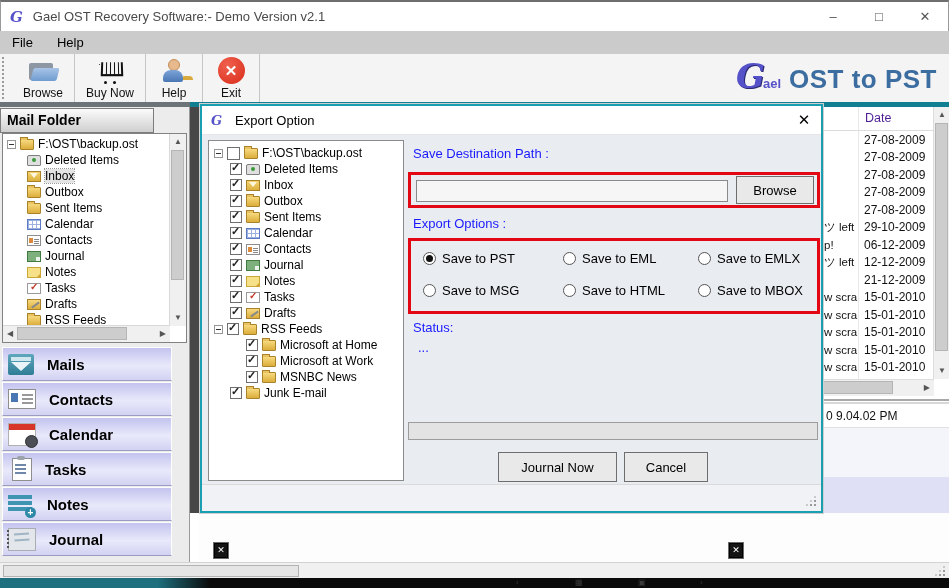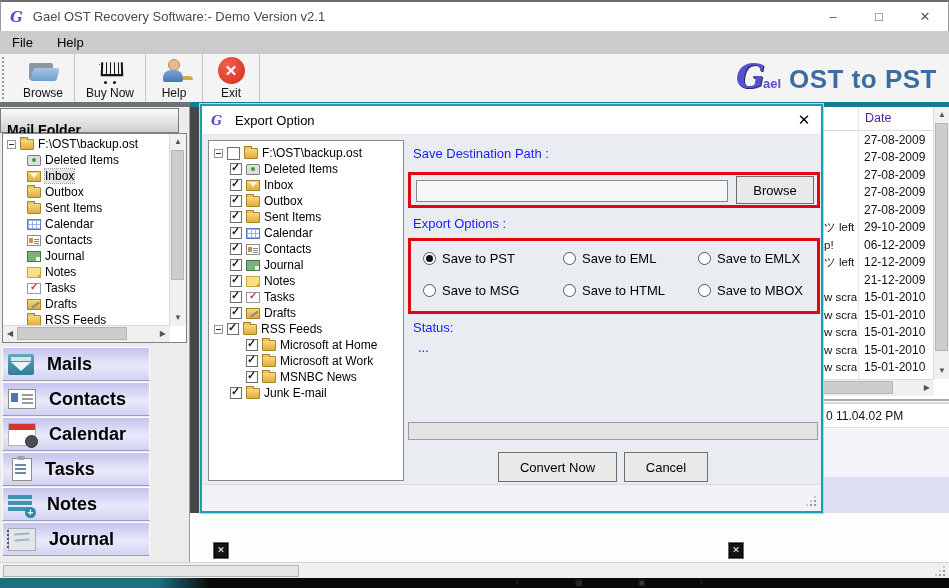--- a/index.html
+++ b/index.html
@@ -61,23 +61,23 @@
   .brand-g{font-size:34px;line-height:30px;text-shadow:1px 1px 0 #2a2870;}
   .brand-ael{font-size:13px;color:#5551c8;font-weight:bold;margin-left:-2px;}
   .brand-prod{font-size:26px;font-weight:bold;color:#3c6da0;margin-left:8px;letter-spacing:0.5px;}
 
   
   .accent-left{left:0;top:102px;width:190px;height:5px;background:#6d7478;}
   .accent-right{left:190px;top:102px;width:759px;height:5px;background:#0f7f91;}
 
   
   .sidebar{left:0;top:107px;width:190px;height:455px;background:#ececec;border-right:1px solid #9a9a9a;box-sizing:border-box;}
-  .mf-header{position:absolute;left:0;top:1px;width:179px;height:25px;box-sizing:border-box;
+  .mf-header{position:absolute;left:0;top:1px;width:154px;height:25px;box-sizing:border-box;
      background:linear-gradient(#fbfbfb,#cfcfcf);border:1px solid #7c7c7c;
-     font-weight:bold;font-size:14px;color:#000;padding:13px 0 0 6px;}
+     font-weight:bold;font-size:14px;color:#000;padding:3px 0 0 6px;}
   .tree-panel{position:absolute;left:2px;top:26px;width:185px;height:210px;background:#fff;
      border:1px solid #828282;box-sizing:border-box;overflow:hidden;}
   .tree-rows{position:absolute;left:0;top:2px;right:17px;bottom:16px;overflow:hidden;}
   .trow{display:flex;align-items:center;height:16px;font-size:12px;color:#000;white-space:nowrap;}
   .indent1{padding-left:4px;}  .indent2{padding-left:24px;}
   .sel{background:#e4e4e4;outline:1px dotted #9a9a9a;}
   .exp{width:9px;height:9px;box-sizing:border-box;border:1px solid #969696;background:#fff;
        flex:none;margin-right:4px;position:relative;}
   .exp::before{content:"";position:absolute;left:1px;top:3px;width:5px;height:1px;background:#333;}
 
@@ -107,24 +107,24 @@
   .i-drafts{background:linear-gradient(#f7d97e,#dcae3c);border:1px solid #a9822a;}
   .i-drafts::after{content:"";position:absolute;left:3px;top:4px;width:9px;height:2px;background:#8a8a8a;
      transform:rotate(-35deg);}
 
   .vsb{position:absolute;right:0;top:0;width:16px;bottom:16px;background:#f0f0f0;border-left:1px solid #d9d9d9;}
   .hsb{position:absolute;left:0;bottom:0;right:16px;height:16px;background:#f0f0f0;border-top:1px solid #d9d9d9;}
   .sb-arrow{position:absolute;color:#555;font-size:8px;line-height:8px;}
   .sb-thumb{position:absolute;background:#cdcdcd;border:1px solid #b5b5b5;box-sizing:border-box;}
 
   
-  .nav-btn{position:absolute;left:2px;width:148px;height:34px;
+  .nav-btn{position:absolute;left:2px;width:170px;height:34px;
      background:linear-gradient(#c3c3ef,#e9e9fb 55%,#d2d2f2);
      border:1px solid #fdfdfd;border-bottom:1px solid #9b9bc4;box-sizing:border-box;
-     display:flex;align-items:center;font-weight:bold;font-size:18px;color:#000;}
+     display:flex;align-items:center;font-weight:bold;font-size:15px;color:#000;}
   .nav-ico{width:26px;height:21px;margin:0 13px 0 5px;flex:none;position:relative;}
   .n-mails{background:linear-gradient(#5fa7bc,#2f7d96);border-radius:2px;}
   .n-mails::before{content:"";position:absolute;left:3px;top:8px;border-left:10px solid transparent;
      border-right:10px solid transparent;border-top:9px solid #e8f4f8;}
   .n-mails::after{content:"";position:absolute;left:3px;top:3px;width:20px;height:4px;background:#cfe7ef;}
   .n-contacts{background:#fff;border:1px solid #8e8e8e;height:18px;}
   .n-contacts::before{content:"";position:absolute;left:2px;top:3px;width:7px;height:9px;background:#4a77b4;}
   .n-contacts::after{content:"";position:absolute;right:2px;top:4px;width:11px;height:2px;background:#999;
      box-shadow:0 4px 0 #999,0 8px 0 #999;}
   .n-cal{background:#fff;border:1px solid #b0b0b0;}
@@ -325,21 +325,21 @@
     <div class="ml-vsb">
       <span class="sb-arrow" style="left:4px;top:4px;">▲</span>
       <div class="sb-thumb" style="left:1px;top:16px;width:13px;height:228px;"></div>
       <span class="sb-arrow" style="left:4px;bottom:4px;">▼</span>
     </div>
     <div class="ml-hsb">
       <div class="sb-thumb" style="left:0;top:1px;width:70px;height:13px;"></div>
       <span class="sb-arrow" style="right:4px;top:4px;">▶</span>
     </div>
     <div class="ml-divider"></div>
-    <div class="ml-read">0 11.04.02 PM</div>
+    <div class="ml-read">0 9.04.02 PM</div>
     <div class="ml-pane"></div>
     <div class="ml-lav"></div>
     <span class="chev" style="left:107px;top:412px;">∧</span>
     <span class="chev" style="left:107px;top:430px;">∨</span>
   </div>
 
   <div class="abs sidebar">
     <div class="mf-header">Mail Folder</div>
 
     <div class="tree-panel">
@@ -554,21 +554,21 @@
     </div>
     <div class="radio" style="left:496px;top:177px;">
       <span class="rdot"></span>
         <span>Save to MBOX</span>
     </div>
 
     <span class="dlg-label" style="left:211px;top:214px;">Status:</span>
     <span class="dlg-label" style="left:216px;top:234px;">...</span>
 
     <div class="progress"></div>
-    <div class="btn" style="left:296px;top:346px;width:119px;height:30px;">Convert Now</div>
+    <div class="btn" style="left:296px;top:346px;width:119px;height:30px;">Journal Now</div>
     <div class="btn" style="left:422px;top:346px;width:84px;height:30px;">Cancel</div>
 
     <div class="dlg-strip">
       <span class="grip"></span>
     </div>
   </div>
 
   <div class="abs lower-white"></div>
   <span class="broken" style="left:214px;top:543px;">✕</span>
   <span class="broken" style="left:729px;top:543px;">✕</span>

